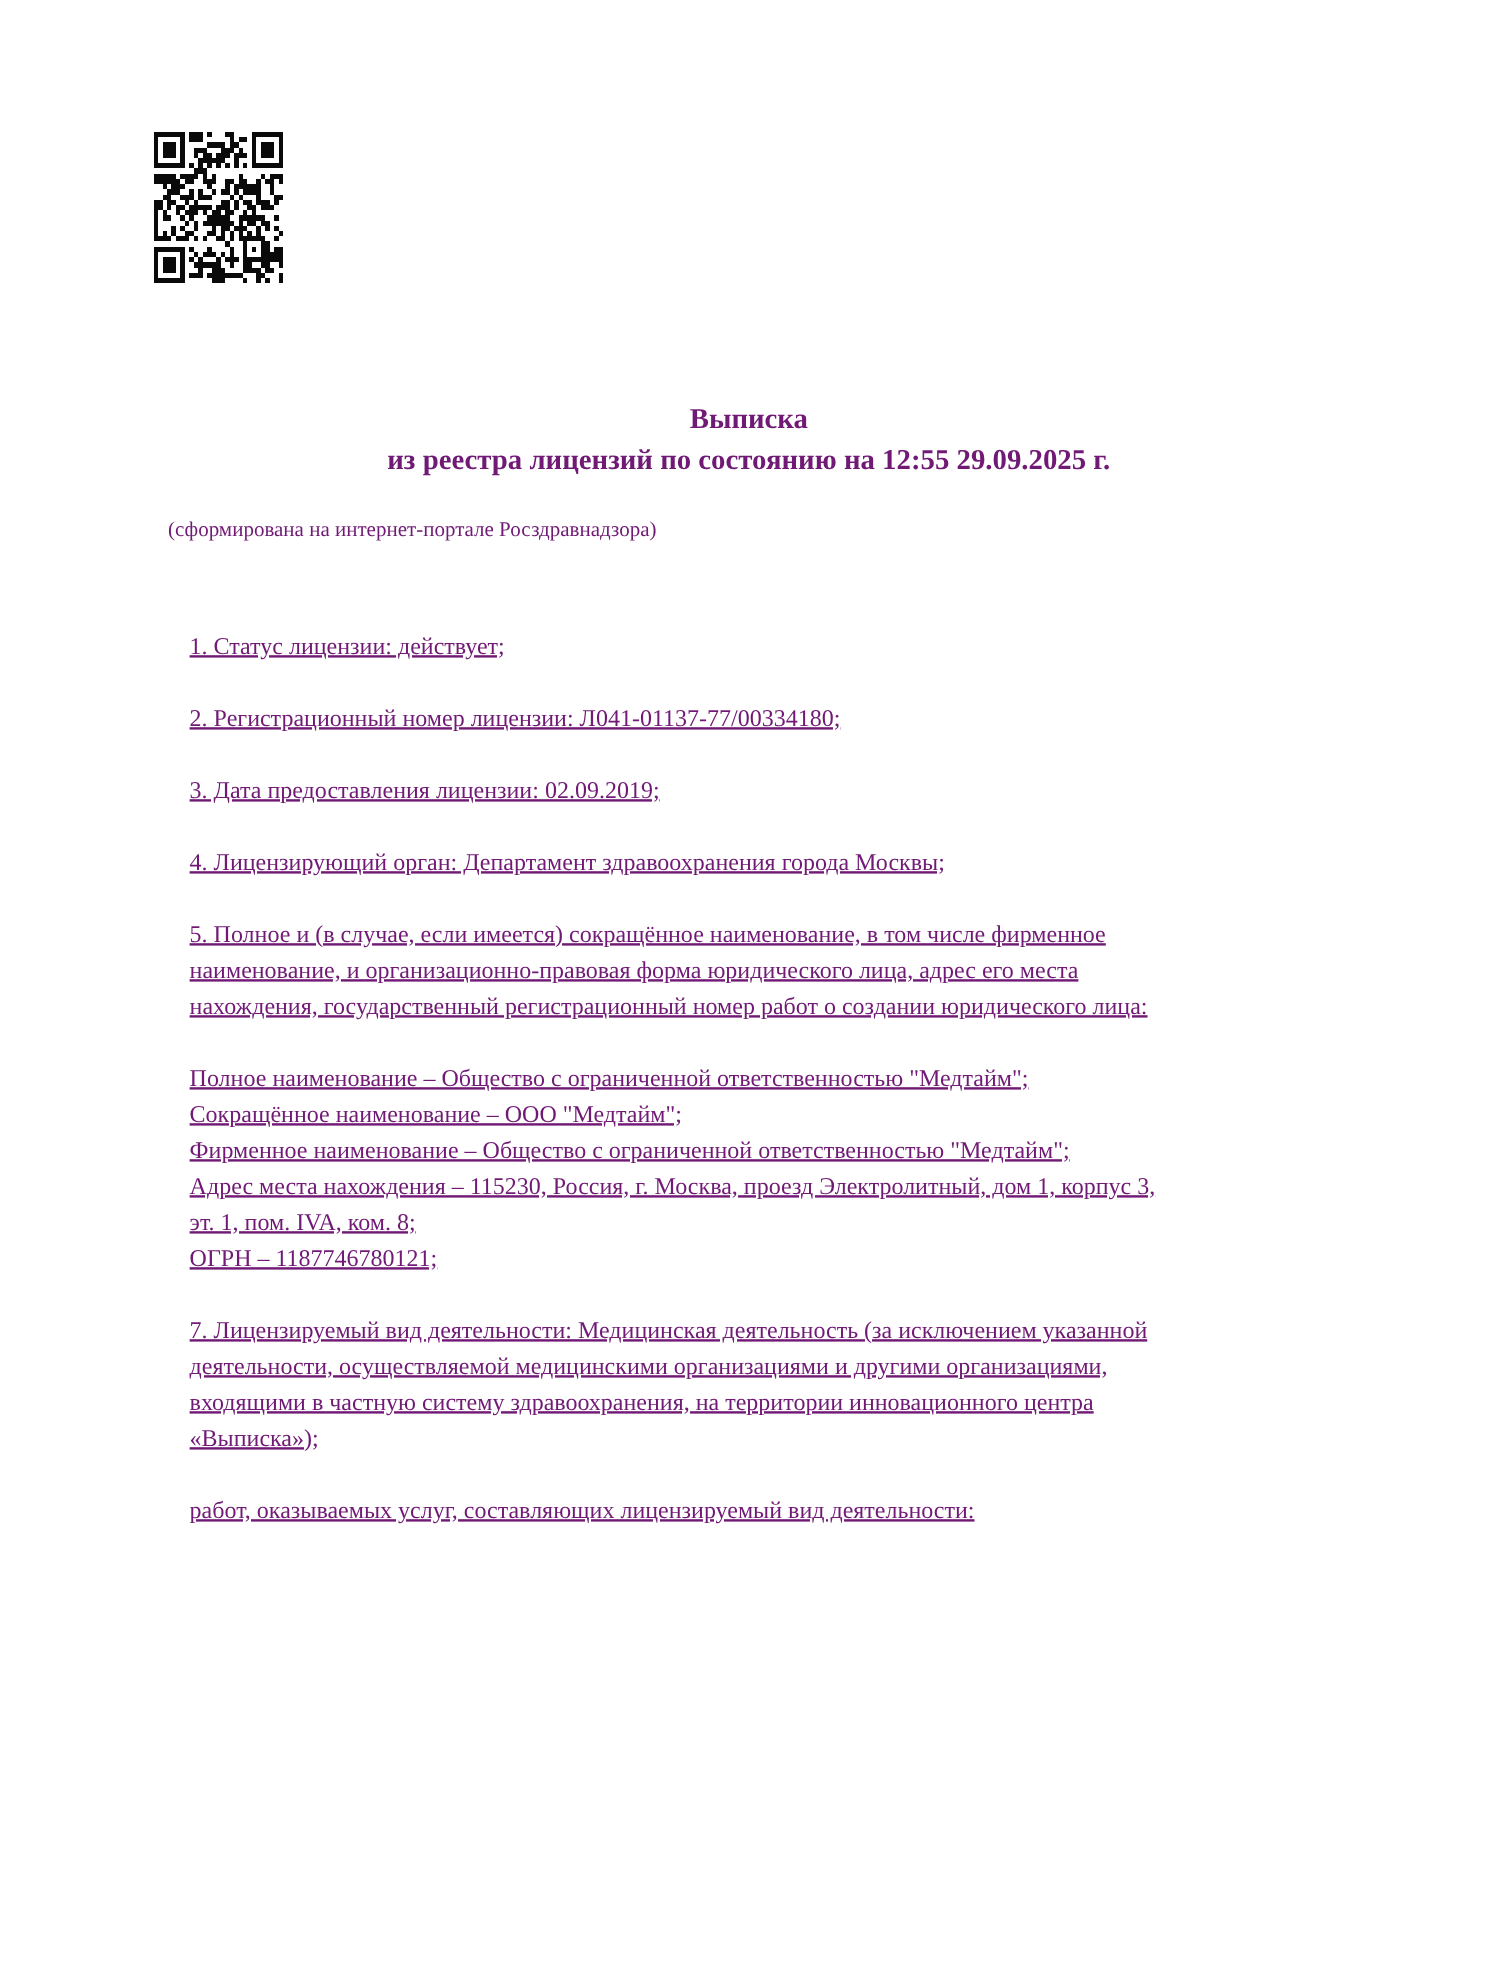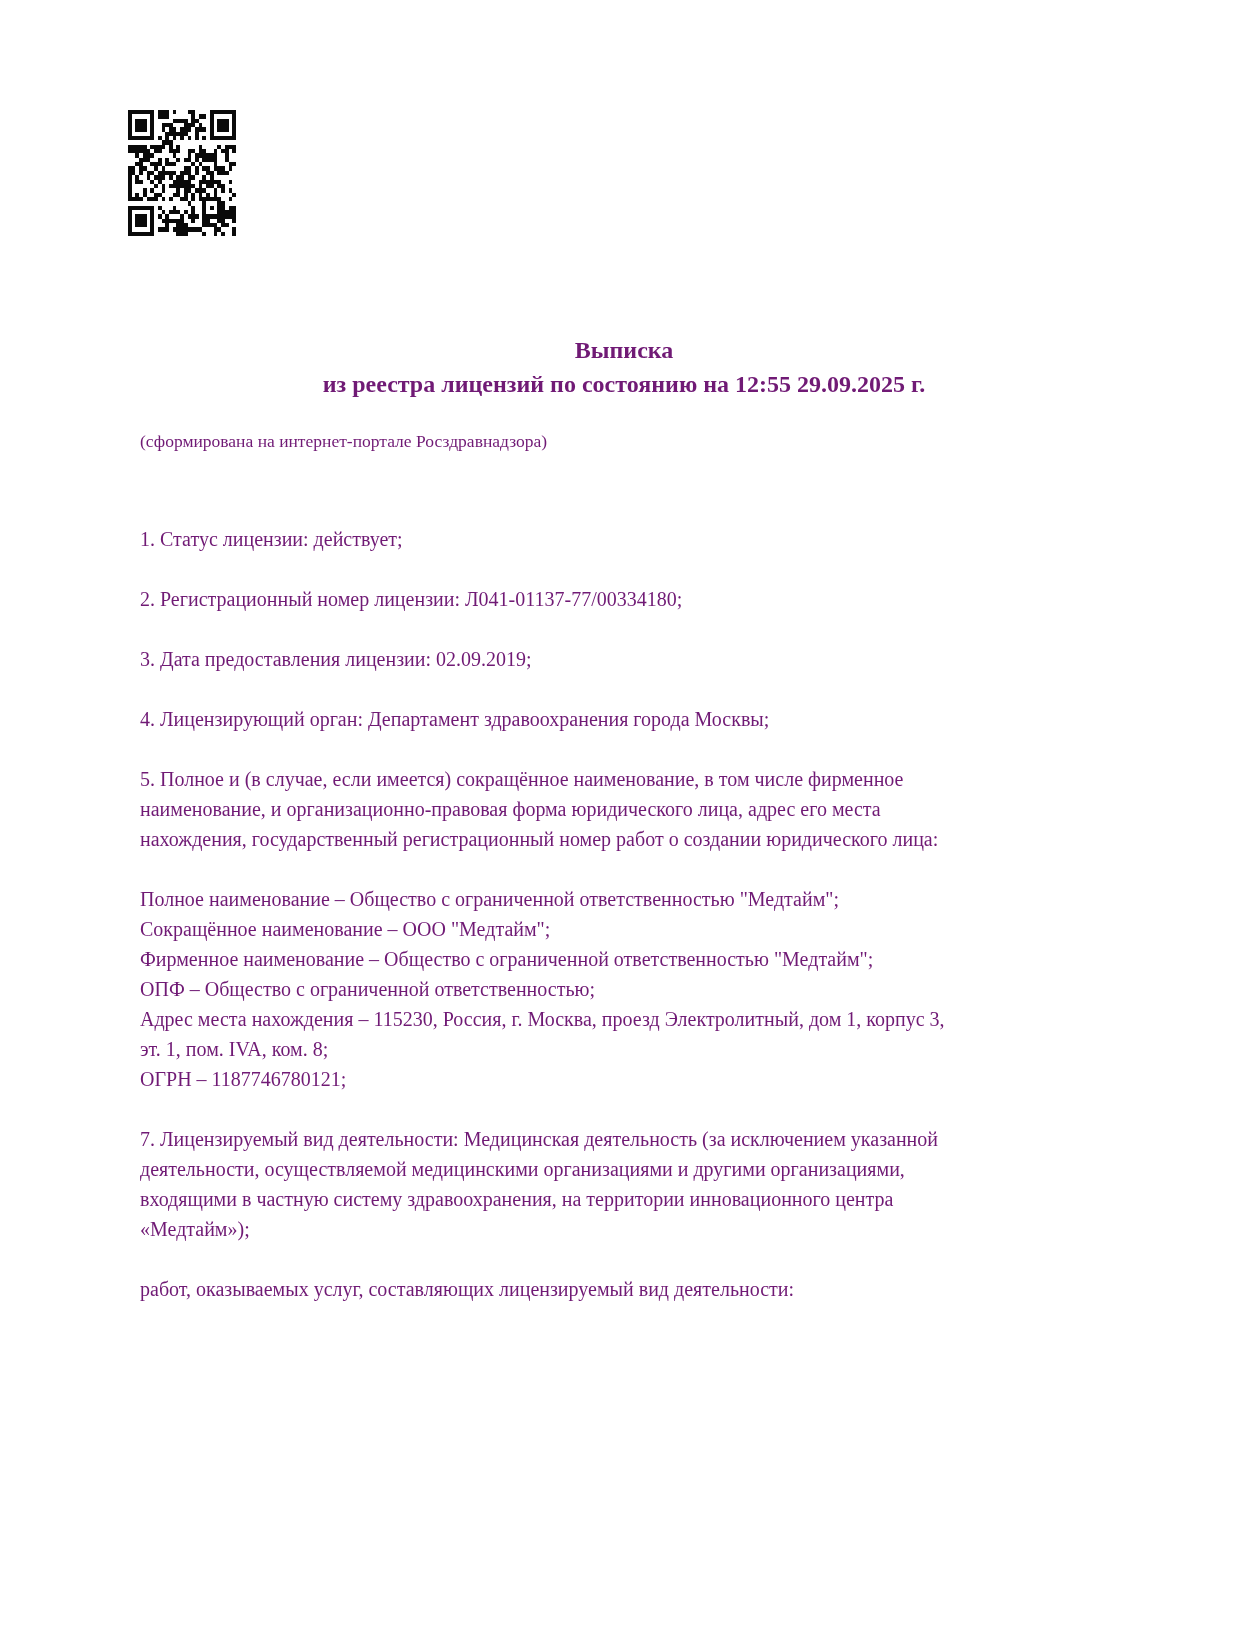--- a/index.html
+++ b/index.html
@@ -22,22 +22,22 @@
     font-weight:bold;
     font-size:24px; line-height:34px;
     white-space:nowrap;
   }
   .doc-subtitle {
     position:absolute; left:140px; top:430px; width:968px;
     font-size:17.5px; line-height:22px;
     white-space:nowrap;
   }
   .doc-body {
-    position:absolute; left:140px; top:524px; width:1010px;
-    font-size:20px; line-height:30px;
+    position:absolute; left:158px; top:524px; width:1010px;
+    font-size:20px; line-height:30px;text-decoration:underline;
   }
   .para { margin:0 0 30px 0; }
   .line { white-space:nowrap; }
 </style>
 </head>
 <body>
 
 <div class="page">
 
   <div class="qr">
@@ -499,29 +499,28 @@
       </div>
       <div class="para">
         <div class="line">5. Полное и (в случае, если имеется) сокращённое наименование, в том числе фирменное</div>
         <div class="line">наименование, и организационно-правовая форма юридического лица, адрес его места</div>
         <div class="line">нахождения, государственный регистрационный номер работ о создании юридического лица:</div>
       </div>
       <div class="para">
         <div class="line">Полное наименование – Общество с ограниченной ответственностью "Медтайм";</div>
         <div class="line">Сокращённое наименование – ООО "Медтайм";</div>
         <div class="line">Фирменное наименование – Общество с ограниченной ответственностью "Медтайм";</div>
-        <div class="line">ОПФ – Общество с ограниченной ответственностью;</div>
         <div class="line">Адрес места нахождения – 115230, Россия, г. Москва, проезд Электролитный, дом 1, корпус 3,</div>
         <div class="line">эт. 1, пом. IVA, ком. 8;</div>
         <div class="line">ОГРН – 1187746780121;</div>
       </div>
       <div class="para">
         <div class="line">7. Лицензируемый вид деятельности: Медицинская деятельность (за исключением указанной</div>
         <div class="line">деятельности, осуществляемой медицинскими организациями и другими организациями,</div>
         <div class="line">входящими в частную систему здравоохранения, на территории инновационного центра</div>
-        <div class="line">«Медтайм»);</div>
+        <div class="line">«Выписка»);</div>
       </div>
       <div class="para">
         <div class="line">работ, оказываемых услуг, составляющих лицензируемый вид деятельности:</div>
       </div>
     </div>
 
 </div>
 
 </body></html>

